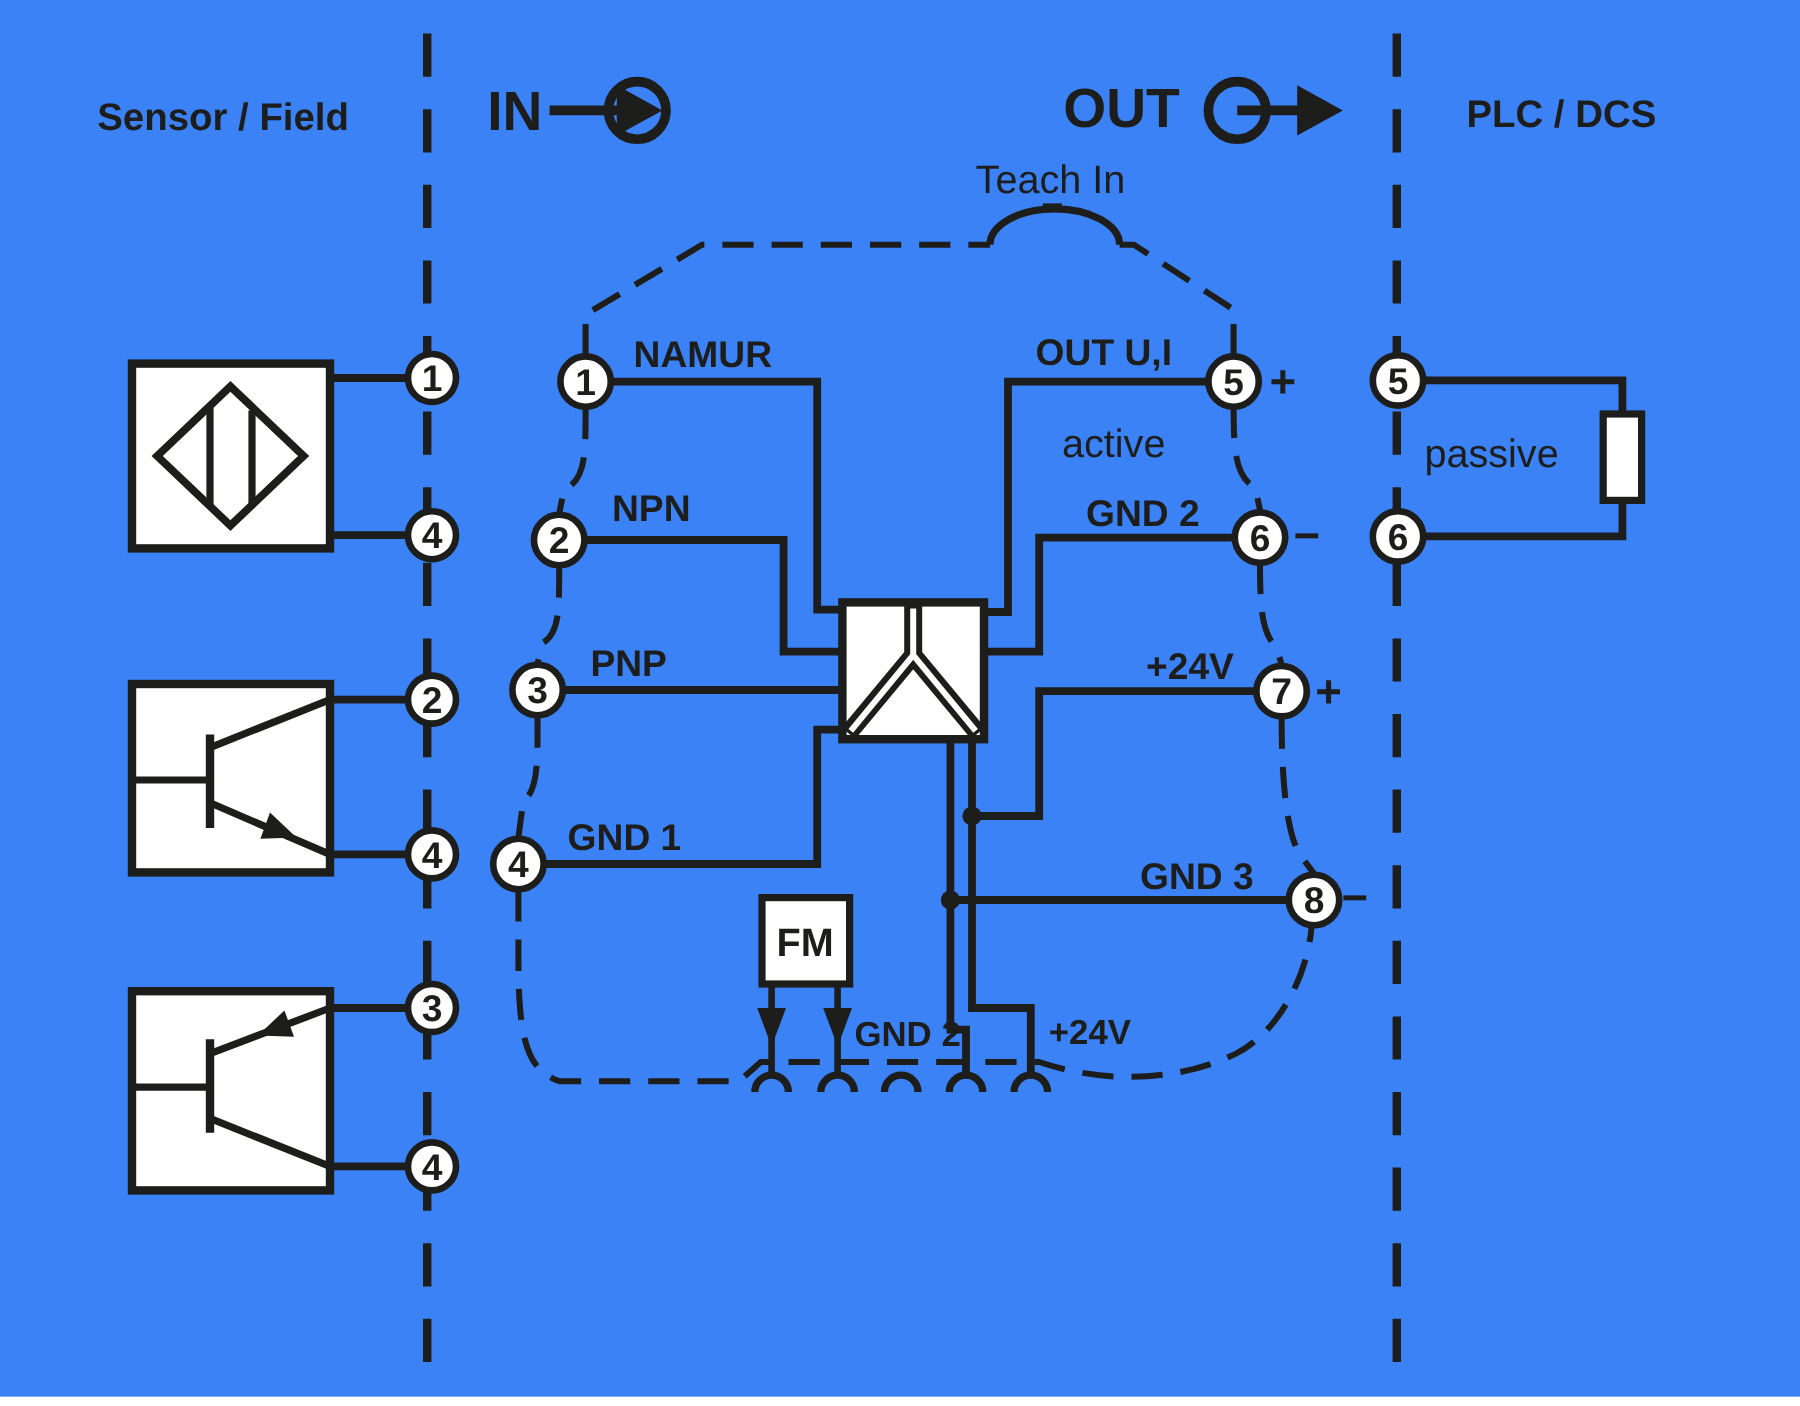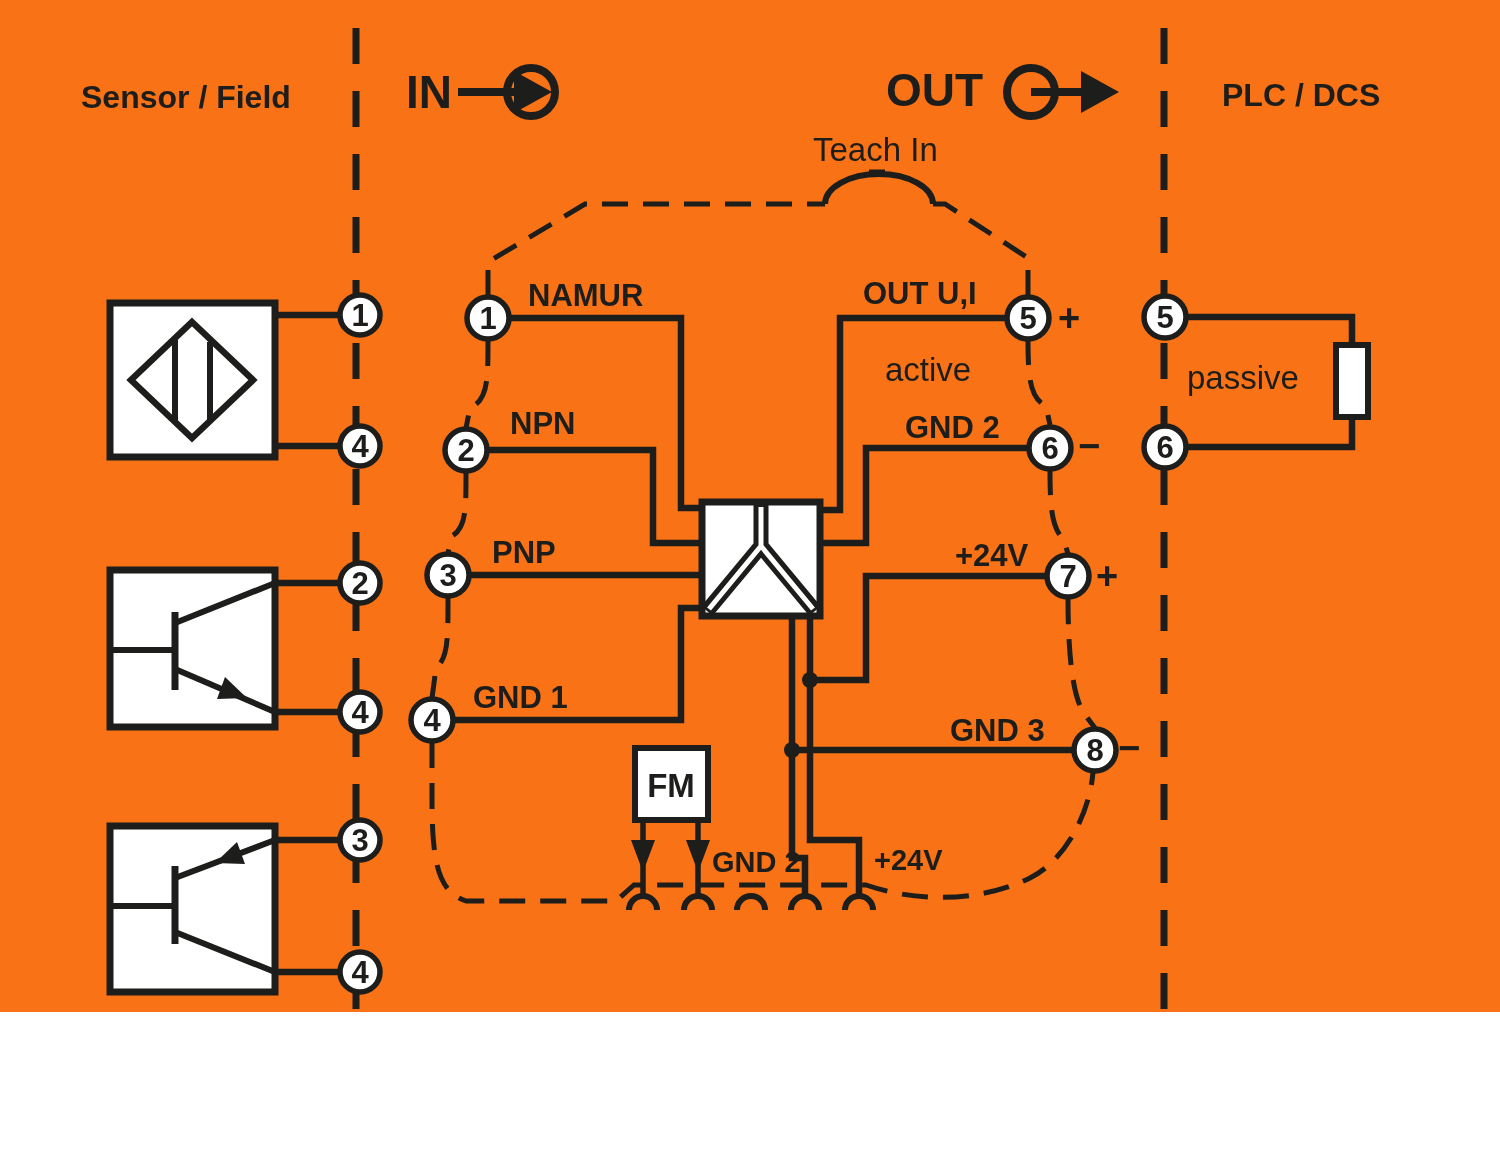--- a/index.html
+++ b/index.html
@@ -1,16 +1,16 @@
 <!DOCTYPE html>
 <html><head>
 <meta charset="utf-8">
 <style>
   html,body{margin:0;padding:0;background:#ffffff;}
-  .stage{position:relative;width:1500px;height:1012px;background:#f97316;
+  .stage{position:relative;width:1500px;height:1164px;background:#3b82f6;
          font-family:"Liberation Sans", sans-serif;}
   svg{display:block}
   
   .w     {stroke:#1d1d1b;stroke-width:6.5;fill:none;stroke-linecap:butt;}
   .w5    {stroke:#1d1d1b;stroke-width:5.5;fill:none;}
   .sep   {stroke:#1d1d1b;stroke-width:7;stroke-dasharray:36 27;fill:none;}
   .enc   {stroke:#1d1d1b;stroke-width:5;stroke-dasharray:26 15;fill:none;stroke-linecap:butt;}
   .box   {fill:#ffffff;stroke:#1d1d1b;stroke-width:7;}
   .box6  {fill:#ffffff;stroke:#1d1d1b;stroke-width:6;}
   .term  {fill:#ffffff;stroke:#1d1d1b;stroke-width:5.5;}

